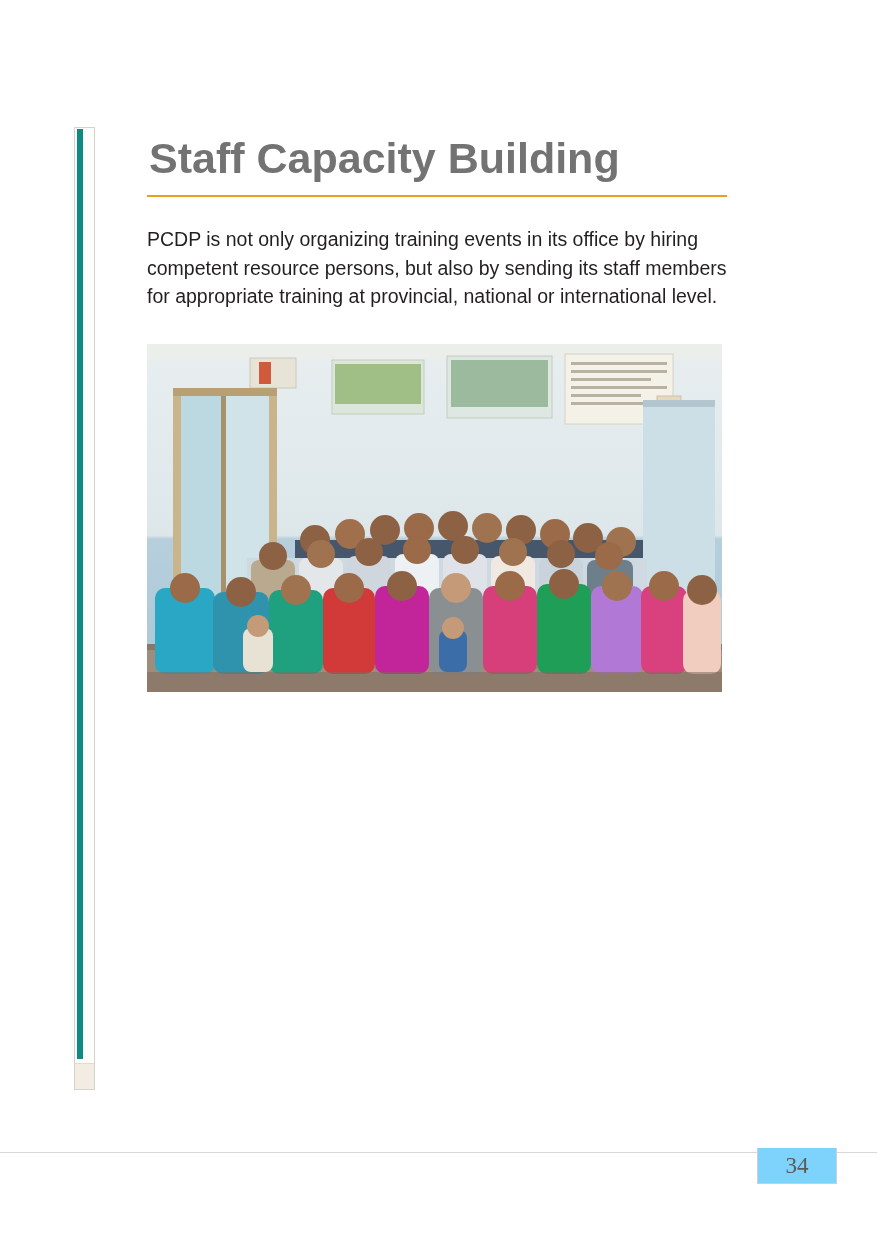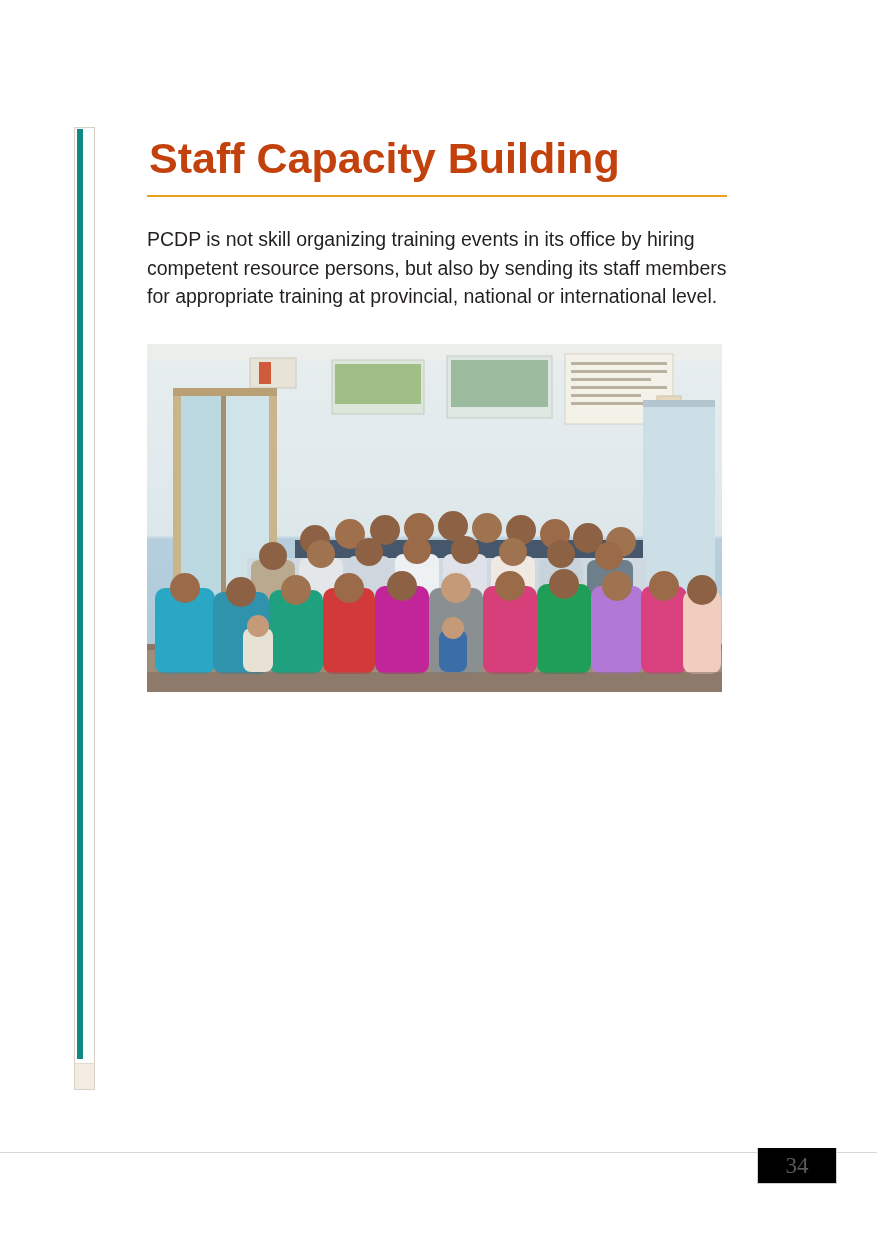--- a/index.html
+++ b/index.html
@@ -60,21 +60,21 @@
     width: 580px;
   }
 
   h1.page-title {
     font-size: 43px;
     font-weight: bold;
     letter-spacing: 0px;
     line-height: 1.05;
     margin: 0;
     padding: 0 0 14px 2px;
-    color: #c2410c;
+    color: #737373;
     font-family: "Liberation Sans", sans-serif;
   }
 
   .title-underline {
     width: 580px;
     height: 2px;
     background: #e8a020;
     margin: 0 0 28px 0;
   }
 
@@ -111,21 +111,21 @@
   }
   .page-number-box {
     position: absolute;
     left: 757px;
     top: 1148px;
     width: 80px;
     height: 36px;
     border: 1px solid #cfcfcf;
     border-top: none;
     box-sizing: border-box;
-    background: #000000;
+    background: #7dd3fc;
     display: flex;
     align-items: center;
     justify-content: center;
   }
   .page-number-box .num {
     font-family: "Liberation Serif", serif;
     font-size: 23px;
     color: #5a5a5a;
   }
   .footer-rule-right {
@@ -144,21 +144,21 @@
   <div class="outline"></div>
   <div class="teal"></div>
   <div class="tan-foot"></div>
 </div>
 
 <div class="content">
 
   <h1 class="page-title">Staff Capacity Building</h1>
   <div class="title-underline"></div>
 
-  <p class="body-text">PCDP is not skill organizing training events in its office by hiring competent resource persons, but also by sending its staff members for appropriate training at  provincial, national or international level.</p>
+  <p class="body-text">PCDP is not only organizing training events in its office by hiring competent resource persons, but also by sending its staff members for appropriate training at  provincial, national or international level.</p>
 
   <div class="photo-wrap">
     <svg width="575" height="348" viewBox="0 0 575 348" xmlns="http://www.w3.org/2000/svg">
       <defs>
         <linearGradient id="wallg" x1="0" y1="0" x2="0" y2="1">
           <stop offset="0%" stop-color="#e8eef0"></stop>
           <stop offset="55%" stop-color="#dde7ea"></stop>
           <stop offset="56%" stop-color="#b7cfdd"></stop>
           <stop offset="100%" stop-color="#a9c6d6"></stop>
         </linearGradient>

